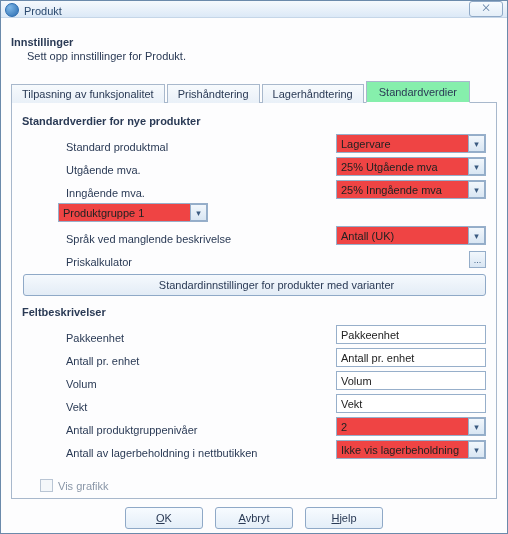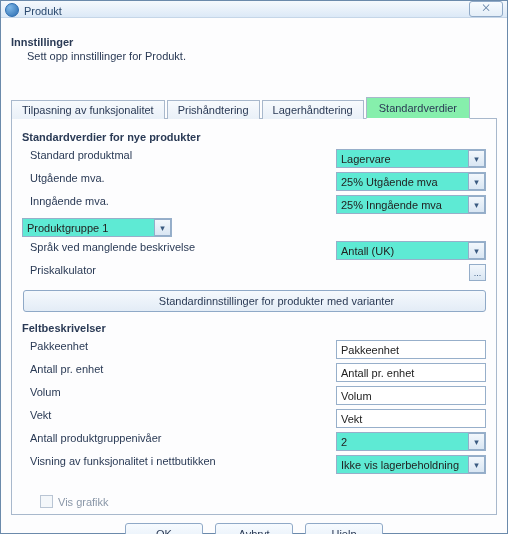--- a/index.html
+++ b/index.html
@@ -49,21 +49,21 @@
     flex: 1;
     padding: 6px 10px 4px 10px;
     display: flex;
     flex-direction: column;
   }
   .heading { font-weight: bold; color: #2a3a55; margin-top: 12px;}
   .subtext { color: #2a3a55; margin: 2px 0 12px 16px; }
   .tabs {
     display: flex;
     align-items: flex-end;
-    margin-top: 22px;
+    margin-top: 6px;
     border-bottom: 1px solid #a8b8cc;
   }
   .tab {
     border: 1px solid #a8b8cc;
     border-bottom: none;
     background: linear-gradient(#f7fafd,#e9f0f8);
     padding: 3px 10px;
     margin-right: 2px;
     color: #2a3a55;
     cursor: pointer;
@@ -84,34 +84,35 @@
     flex: 1;
     overflow: auto;
   }
   .section-title {
     font-weight: bold;
     color: #2a3a55;
     margin: 2px 0 6px 0;
   }
   .row {
     display: flex;
-    align-items: flex-start;
+    align-items: flex-end;
     margin-bottom: 3px;
     min-height: 20px;
+    margin-left: 36px;
   }
   .row .label {
     flex: 1;
     color: #2a3a55;
     padding-left: 8px;
   }
   .combo {
     width: 150px;
     height: 19px;
     border: 1px solid #97afca;
-    background: #5eead4;
+    background: #ef4444;
     display: flex;
     align-items: center;
     cursor: pointer;
   }
   .combo .val { flex:1; padding: 0 4px; color:#222; white-space:nowrap; overflow:hidden; }
   .combo .arrow, .ellipsis-btn {
     width: 17px; height: 17px;
     border: 1px solid #94adc9;
     background: linear-gradient(#f2f7fc,#d9e6f3);
     display:flex;align-items:center;justify-content:center;
@@ -277,21 +278,21 @@
 
       <div class="row">
         <span class="label">Antall produktgruppenivåer</span>
         <div class="combo">
           <span class="val">2</span>
           <span class="arrow">▾</span>
         </div>
       </div>
 
       <div class="row">
-        <span class="label">Visning av funksjonalitet i nettbutikken</span>
+        <span class="label">Antall av lagerbeholdning i nettbutikken</span>
         <div class="combo">
           <span class="val">Ikke vis lagerbeholdning</span>
           <span class="arrow">▾</span>
         </div>
       </div>
 
       <div class="checkbox-row">
         <div class="cb"></div>
         <span>Vis grafikk</span>
       </div>

